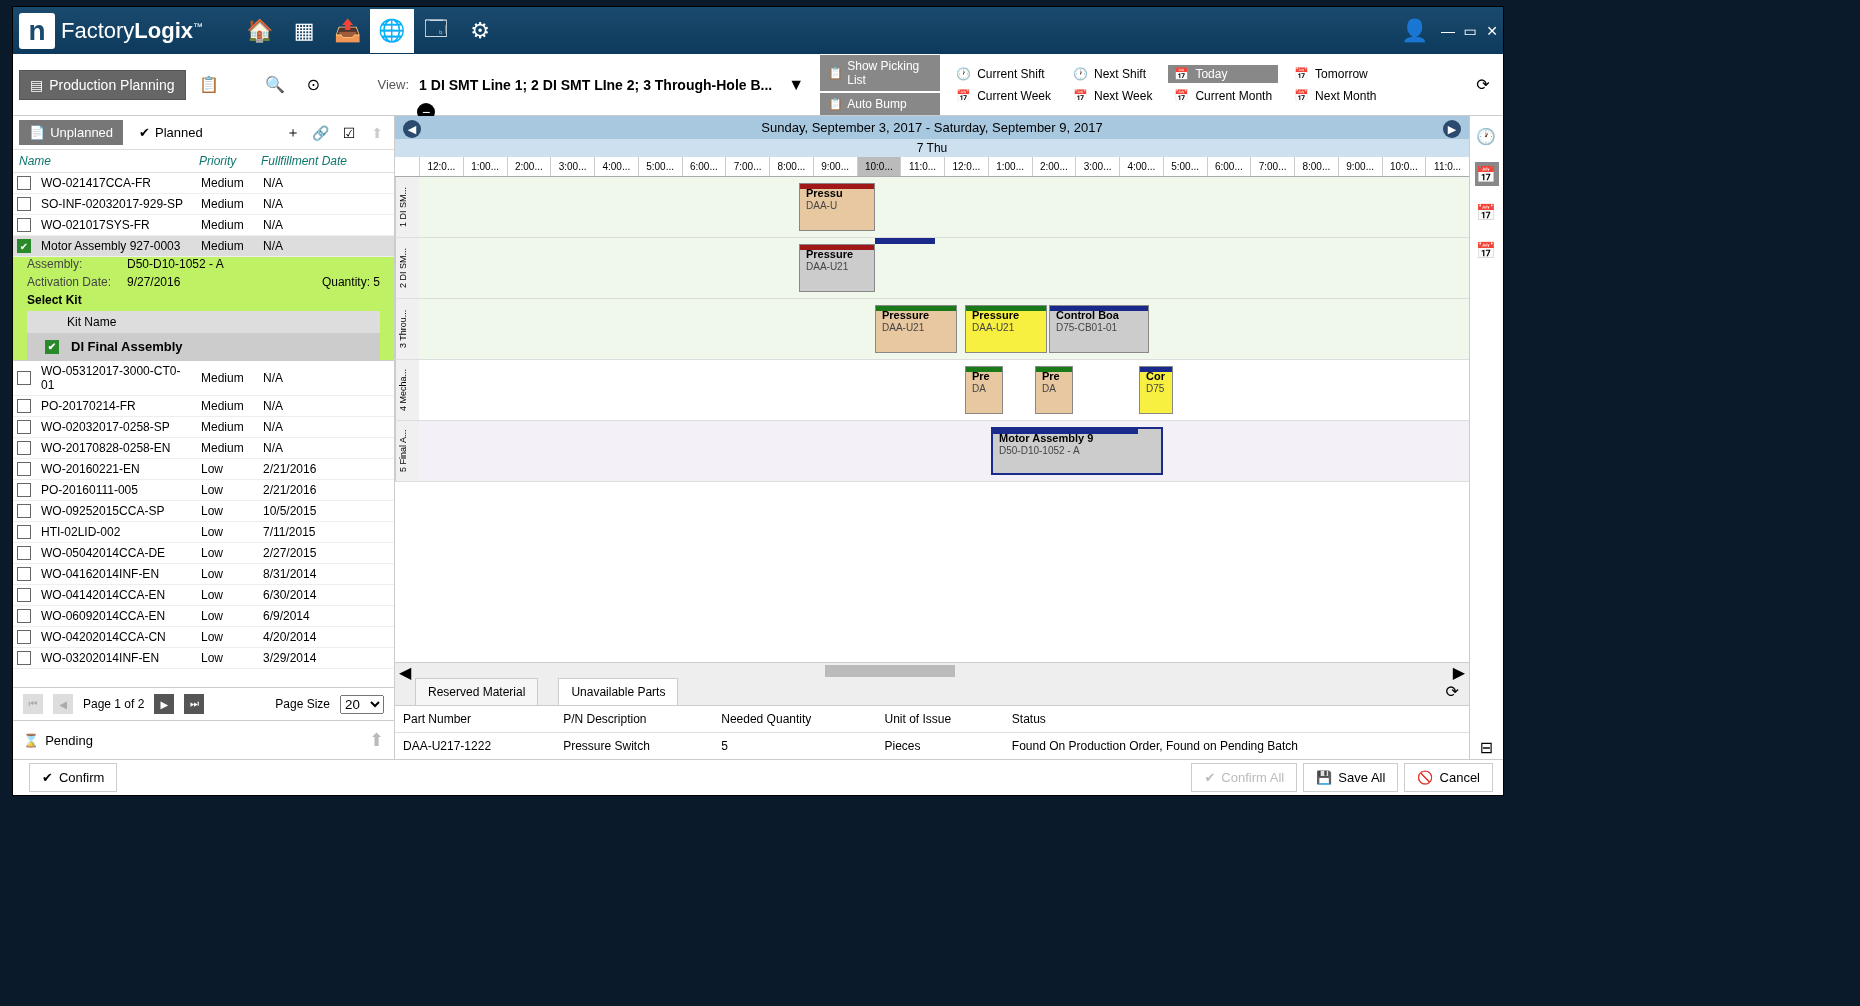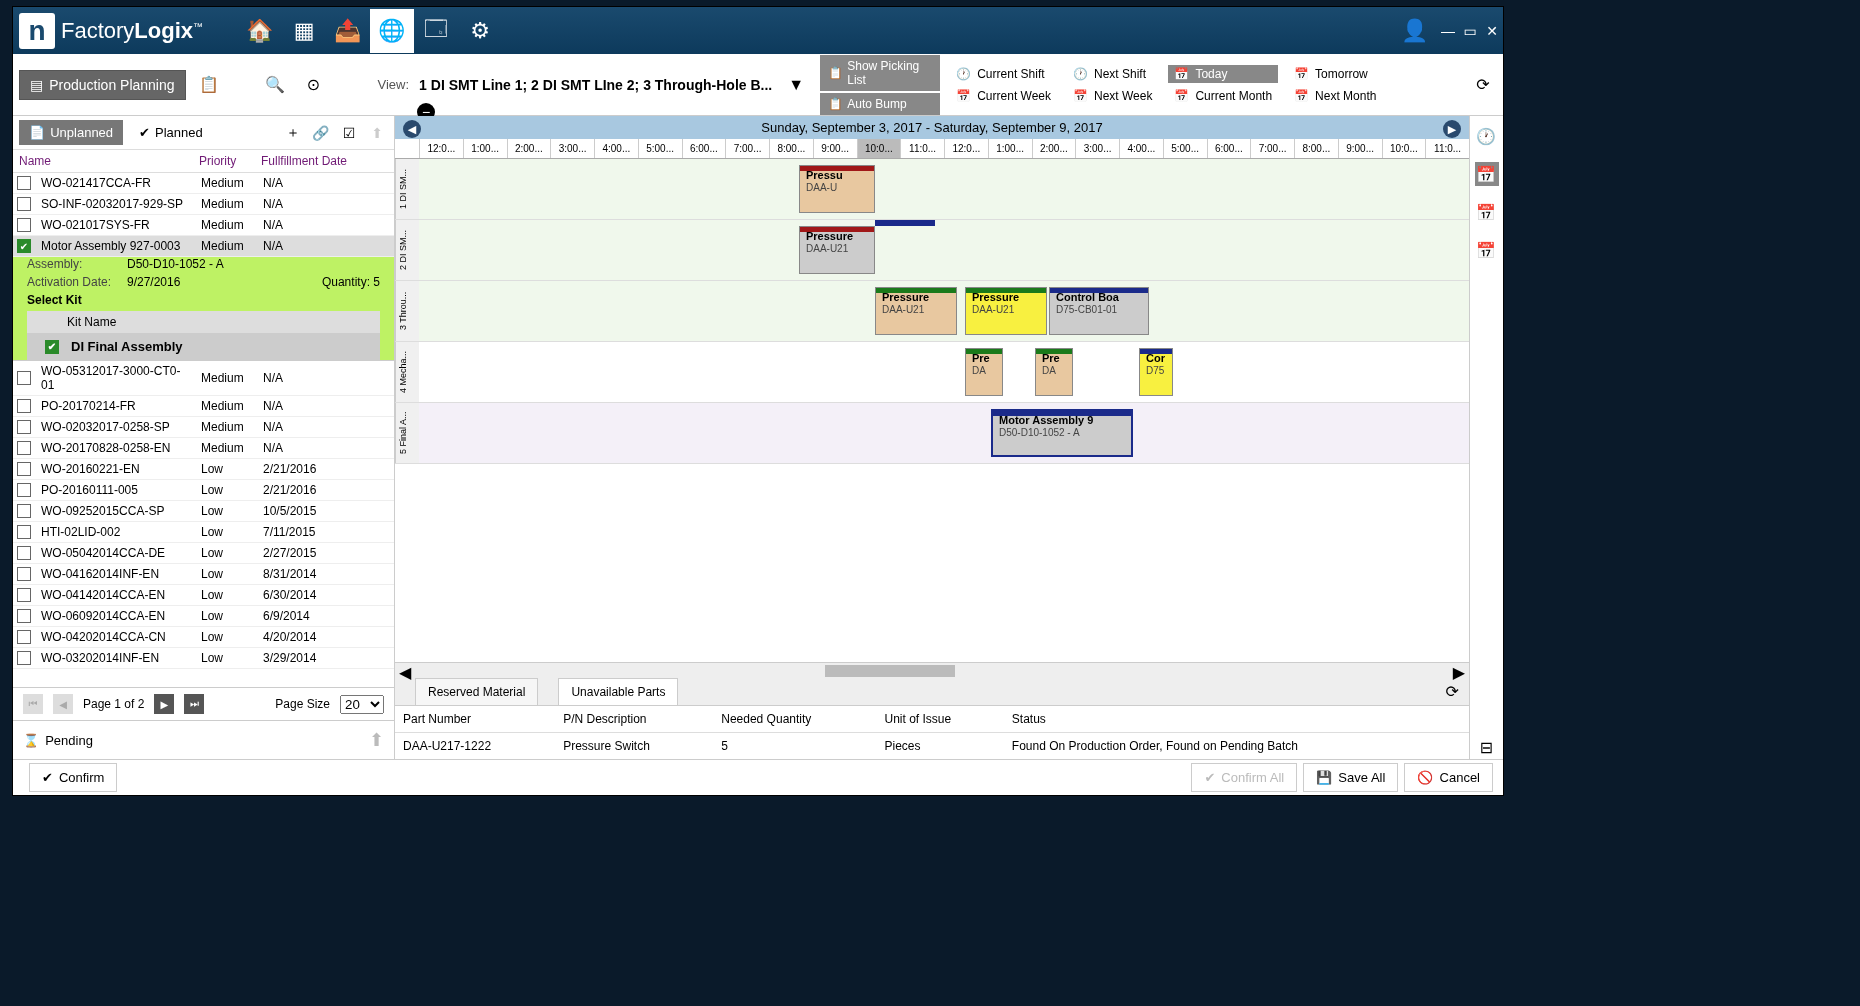--- a/index.html
+++ b/index.html
@@ -23,21 +23,21 @@
 .nav-col { display:flex; flex-direction:column; gap:4px; }
 .nav-btn { font-size:12px; display:flex; align-items:center; gap:6px; padding:2px 6px; cursor:pointer; }
 .nav-btn.active { background:#888; color:#fff; }
 .minus-circle { position:absolute; left:404px; top:96px; width:18px; height:18px; border-radius:50%; background:#000; color:#fff; display:flex; align-items:center; justify-content:center; font-size:14px; }
 .body { display:flex; height:calc(100% - 47px - 62px - 36px); }
 .left { width:382px; border-right:1px solid #ccc; display:flex; flex-direction:column; }
 .tabs-row { display:flex; align-items:center; padding:4px 6px; gap:6px; border-bottom:1px solid #ddd; }
 .tab { padding:5px 10px; font-size:13px; display:flex; align-items:center; gap:5px; }
 .tab.active { background:#777; color:#fff; }
 .mini-ico { width:22px; font-size:14px; text-align:center; cursor:pointer; }
-.wo-head { display:flex; font-size:12px; color:#701a75; border-bottom:1px solid #ddd; }
+.wo-head { display:flex; font-size:12px; color:#0f766e; border-bottom:1px solid #ddd;font-style:italic; }
 .wo-head div { padding:4px 6px; }
 .c-name { width:180px; } .c-pri { width:62px; } .c-ful { flex:1; }
 .wo-body { overflow-y:scroll; flex:0 0 auto; }
 .wo-row { display:flex; font-size:12px; border-bottom:1px solid #eee; align-items:center; }
 .wo-row.sel { background:#ddd; }
 .wo-row span { padding:3px 6px; }
 .chk { width:14px; height:14px; border:1px solid #666; margin:0 4px; display:inline-flex; align-items:center; justify-content:center; font-size:10px; }
 .chk.on { background:#2a8a2a; color:#fff; border-color:#2a8a2a; }
 .detail { background:#bef264; padding:0 14px; font-size:12px; border-bottom:1px solid #ccc; }
 .detail-row { display:flex; margin-bottom:4px; }
@@ -298,20 +298,21 @@
       </div>
     </div>
 
     <div class="right">
       <div class="sched">
         <div class="date-hdr">
           <div class="arrow-l">◀</div>
           <span>Sunday, September 3, 2017 - Saturday, September 9, 2017</span>
           <div class="arrow-r">▶</div>
         </div>
+        <div class="day-hdr">7 Thu</div>
         <div class="hours" id="hours">
             <div class="line-lbl"></div>
             <div class="hour">12:0...</div>
             <div class="hour">1:00...</div>
             <div class="hour">2:00...</div>
             <div class="hour">3:00...</div>
             <div class="hour">4:00...</div>
             <div class="hour">5:00...</div>
             <div class="hour">6:00...</div>
             <div class="hour">7:00...</div>
@@ -358,21 +359,21 @@
               <div class="lane-lbl">4 Mecha...</div>
               <div class="lane-body ">
                 <div class="bar" style="left: 546px; width: 38px; background: rgb(232, 200, 160);"><div class="bar-cap" style="left:-1px;top:-1px;width:38px;background:#1a7a1a"></div><span class="t">Pre</span><span class="s">DA</span></div>
                 <div class="bar" style="left: 616px; width: 38px; background: rgb(232, 200, 160);"><div class="bar-cap" style="left:-1px;top:-1px;width:38px;background:#1a7a1a"></div><span class="t">Pre</span><span class="s">DA</span></div>
                 <div class="bar" style="left: 720px; width: 34px; background: rgb(248, 240, 64);"><div class="bar-cap" style="left:-1px;top:-1px;width:34px;background:#1a2a8a"></div><span class="t">Cor</span><span class="s">D75</span></div>
               </div>
             </div>
             <div class="lane">
               <div class="lane-lbl">5 Final A...</div>
               <div class="lane-body pu">
-                <div class="bar" style="left: 572px; width: 142px; background: rgb(204, 204, 204); border: 2px solid rgb(26, 42, 138);"><div class="bar-cap" style="left:-1px;top:-1px;width:146px;background:#1a2a8a"></div><span class="t">Motor Assembly 9</span><span class="s">D50-D10-1052 - A</span></div>
+                <div class="bar" style="left: 572px; width: 172px; background: rgb(204, 204, 204); border: 2px solid rgb(26, 42, 138);"><div class="bar-cap" style="left:-1px;top:-1px;width:146px;background:#1a2a8a"></div><span class="t">Motor Assembly 9</span><span class="s">D50-D10-1052 - A</span></div>
               </div>
             </div>
           </div>
         <div class="hscroll">
             <span style="position:absolute;left:4px;top:0">◀</span>
             <div class="hthumb" style="left:430px;width:130px"></div>
             <span style="position:absolute;right:4px;top:0">▶</span>
           </div>
         <div class="btabs">
           <div class="btab">Reserved Material</div>

